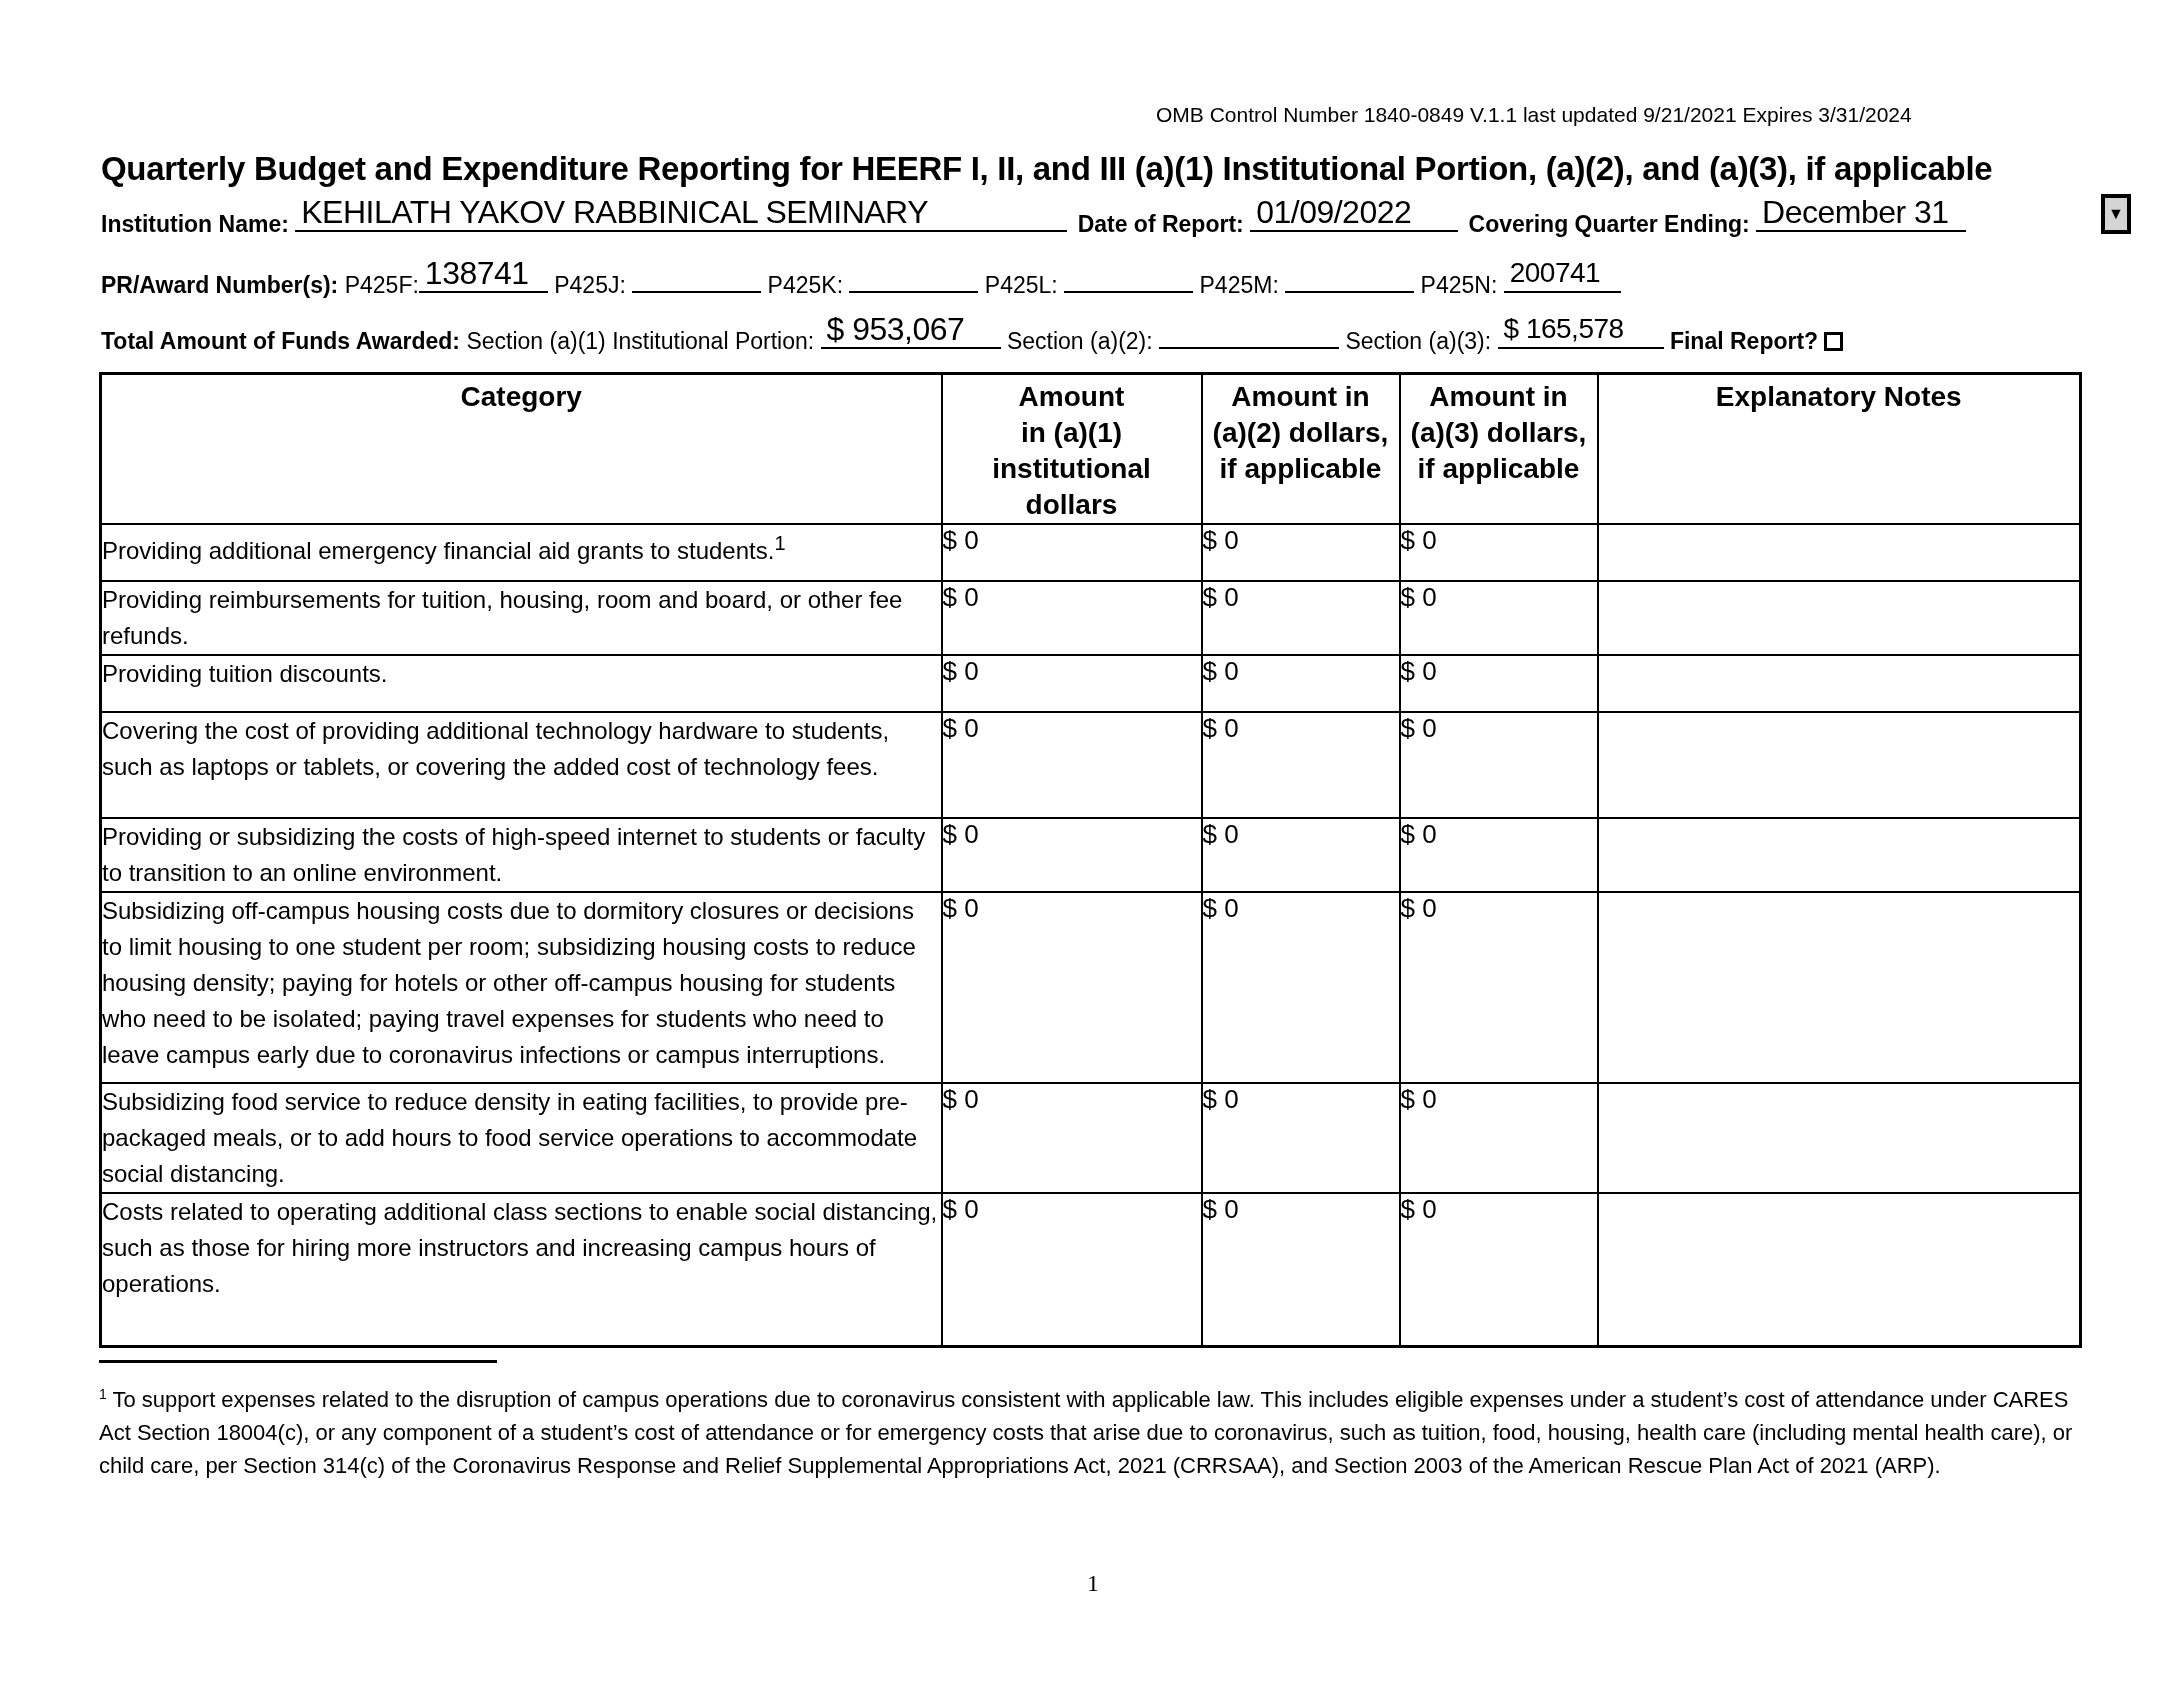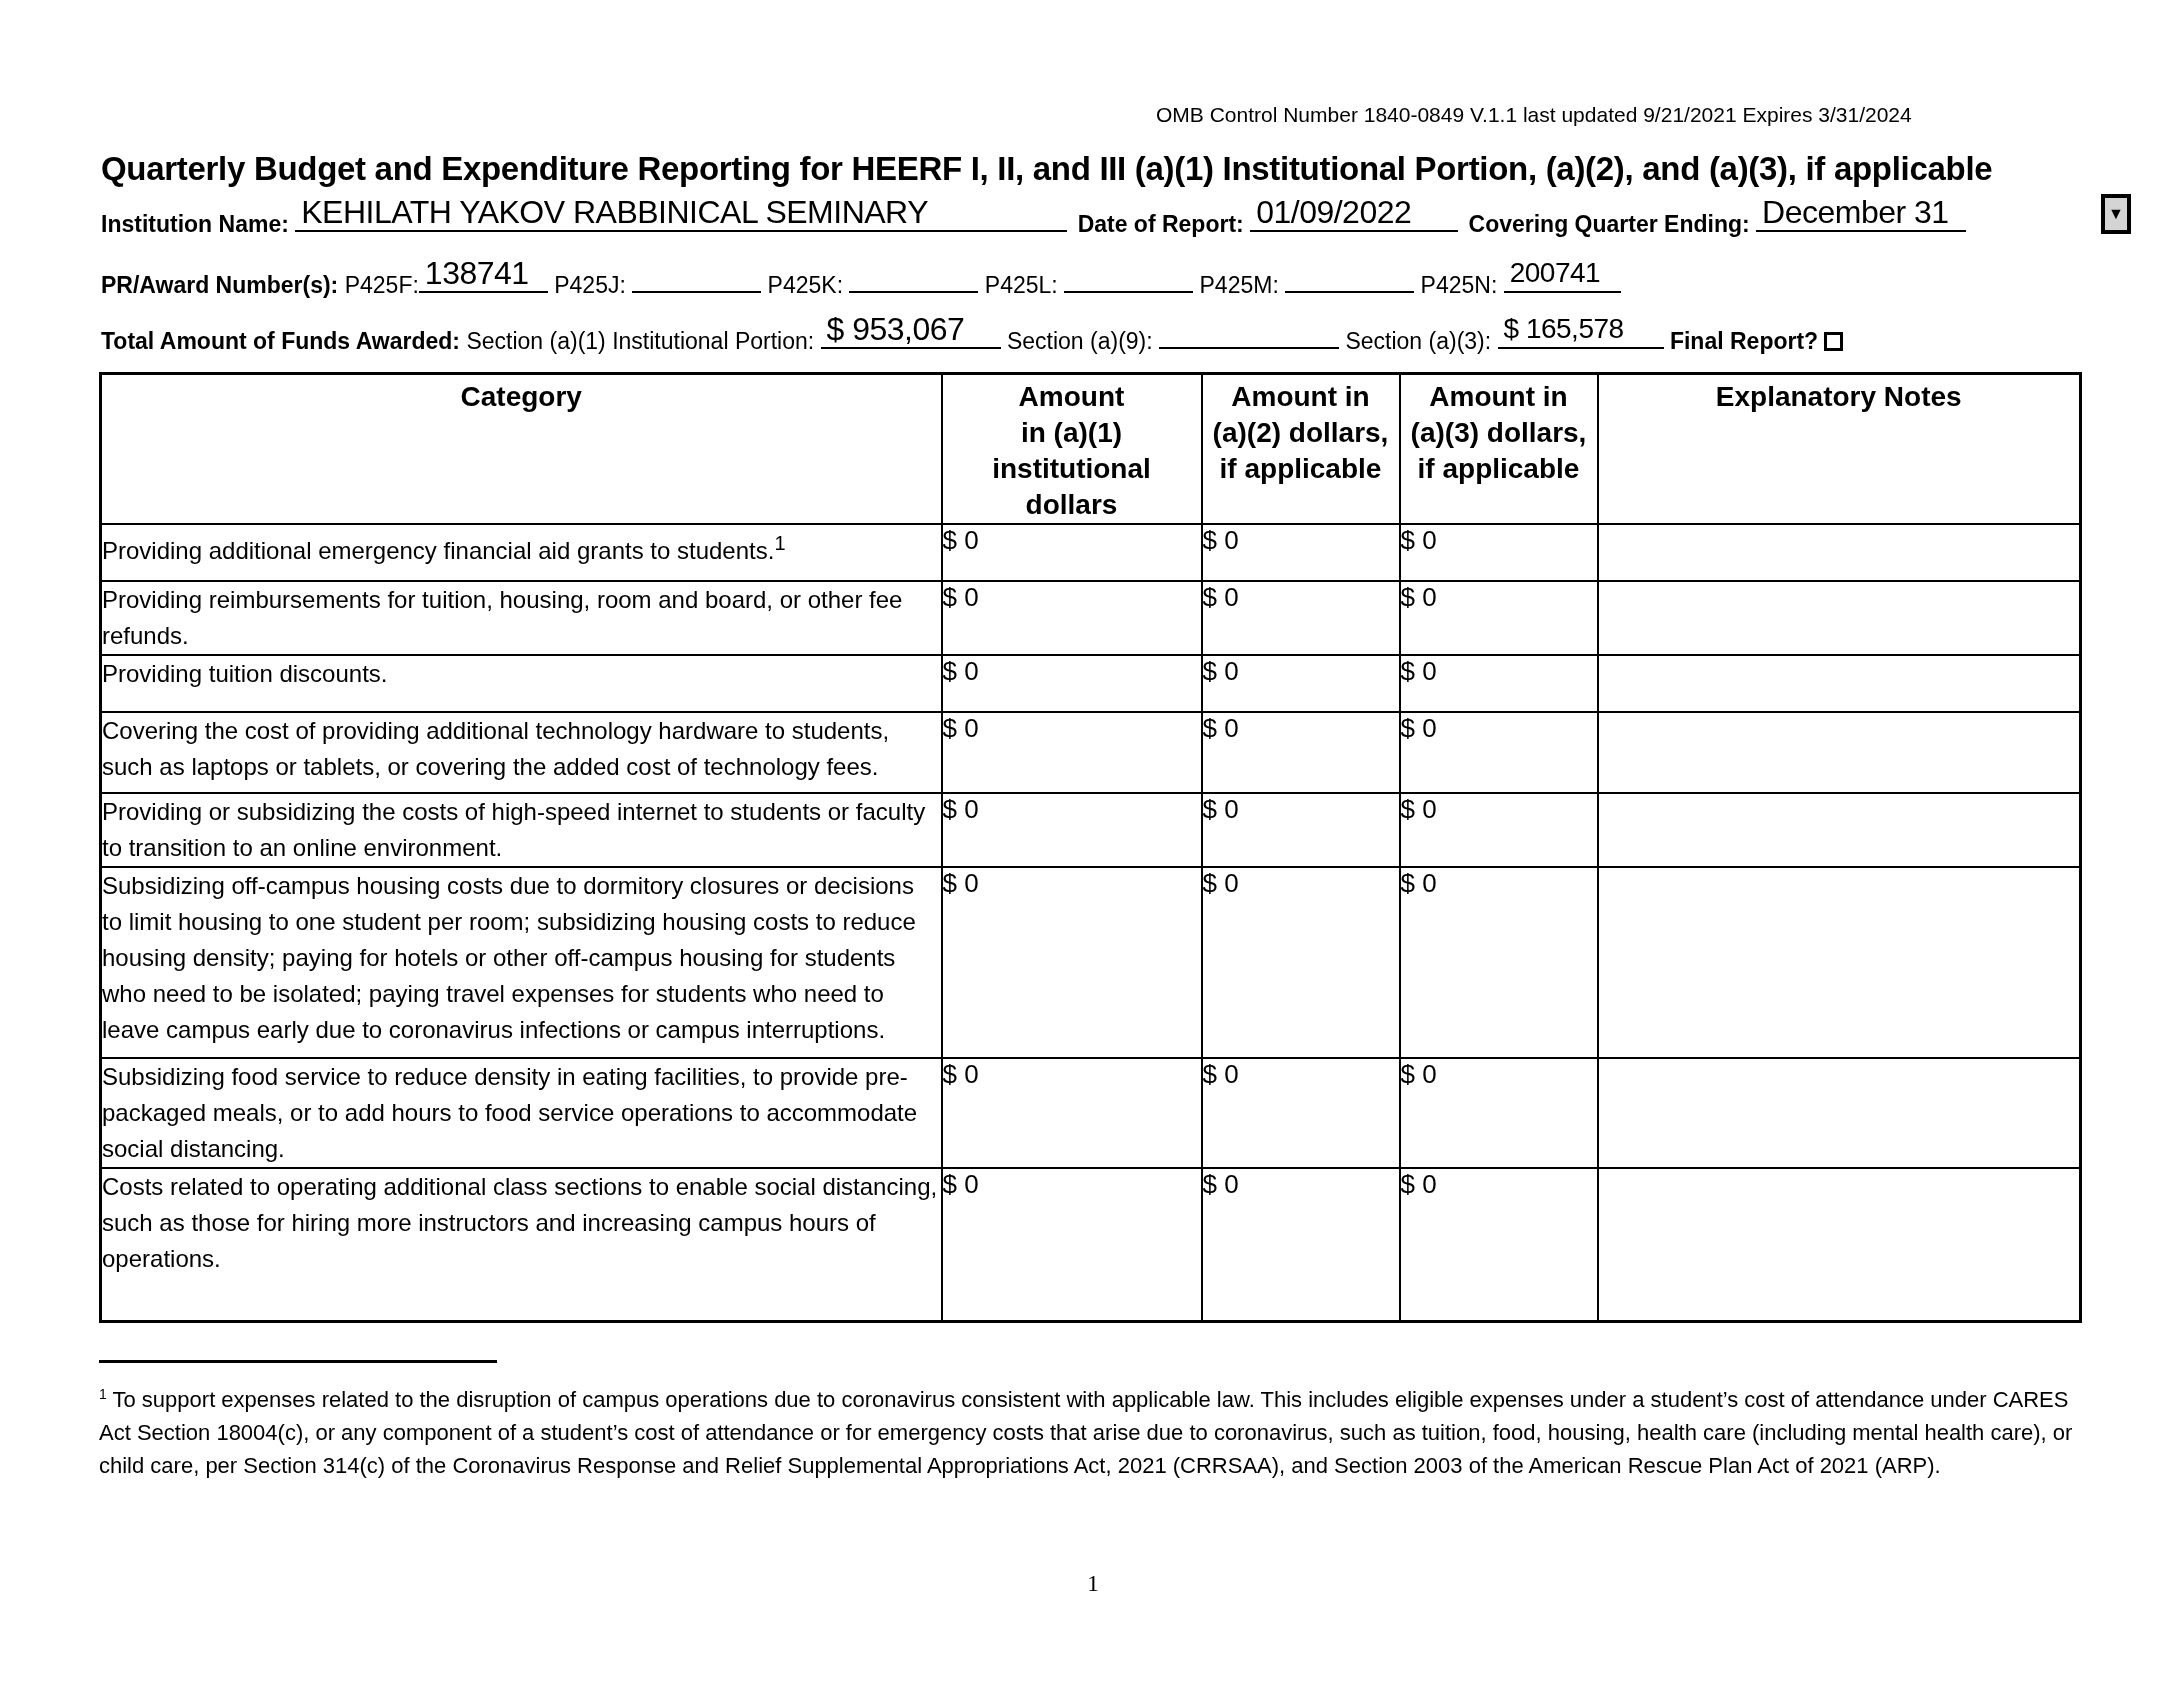--- a/index.html
+++ b/index.html
@@ -59,21 +59,21 @@
   <span>P425M:</span>
   <span class="fill" style="width:129px;"><span class="val"></span></span>
   <span>P425N:</span>
   <span class="fill" style="width:117px;"><span class="val" style="font-size:28px;">200741</span></span>
 </div>
 
 <div class="row-line" style="top:325px;">
   <span class="lbl-b">Total Amount of Funds Awarded:</span>
   <span>Section (a)(1) Institutional Portion:</span>
   <span class="fill" style="width:180px;"><span class="val">$ 953,067</span></span>
-  <span>Section (a)(9):</span>
+  <span>Section (a)(2):</span>
   <span class="fill" style="width:180px;"><span class="val"></span></span>
   <span>Section (a)(3):</span>
   <span class="fill" style="width:166px;"><span class="val" style="font-size:28px;">$ 165,578</span></span>
   <span class="lbl-b" style="">Final Report?</span><span class="checkbox"></span>
 </div>
 
 <table class="budget">
   <colgroup>
     <col style="width:841px">
       <col style="width:260px">
@@ -117,21 +117,21 @@
       <td class="amt">$ 0</td>
       <td class="notes"></td>
     </tr>
     <tr style="height:57px;">
       <td class="cat">Providing tuition discounts.</td>
       <td class="amt">$ 0</td>
       <td class="amt">$ 0</td>
       <td class="amt">$ 0</td>
       <td class="notes"></td>
     </tr>
-    <tr style="height:81px;">
+    <tr style="height:106px;">
       <td class="cat">Covering the cost of providing additional technology hardware to students, such as laptops or tablets, or covering the added cost of technology fees.</td>
       <td class="amt">$ 0</td>
       <td class="amt">$ 0</td>
       <td class="amt">$ 0</td>
       <td class="notes"></td>
     </tr>
     <tr style="height:58px;">
       <td class="cat">Providing or subsidizing the costs of high-speed internet to students or faculty to transition to an online environment.</td>
       <td class="amt">$ 0</td>
       <td class="amt">$ 0</td>

